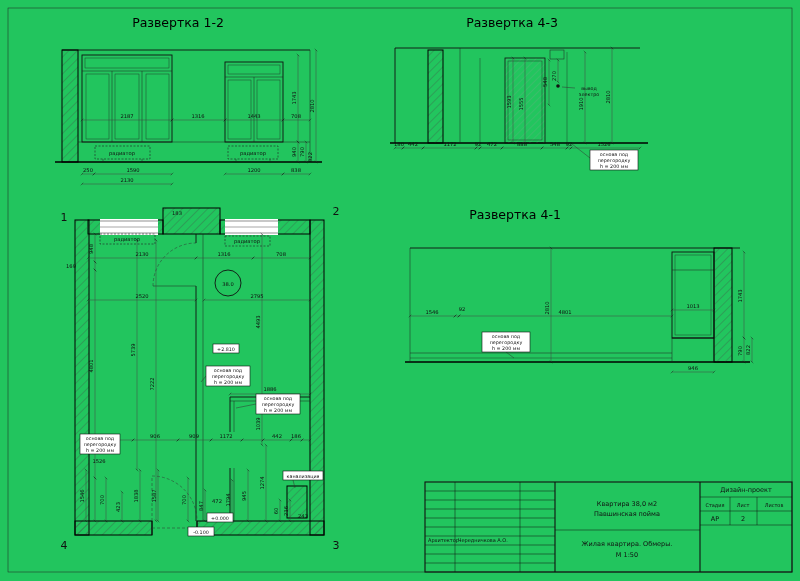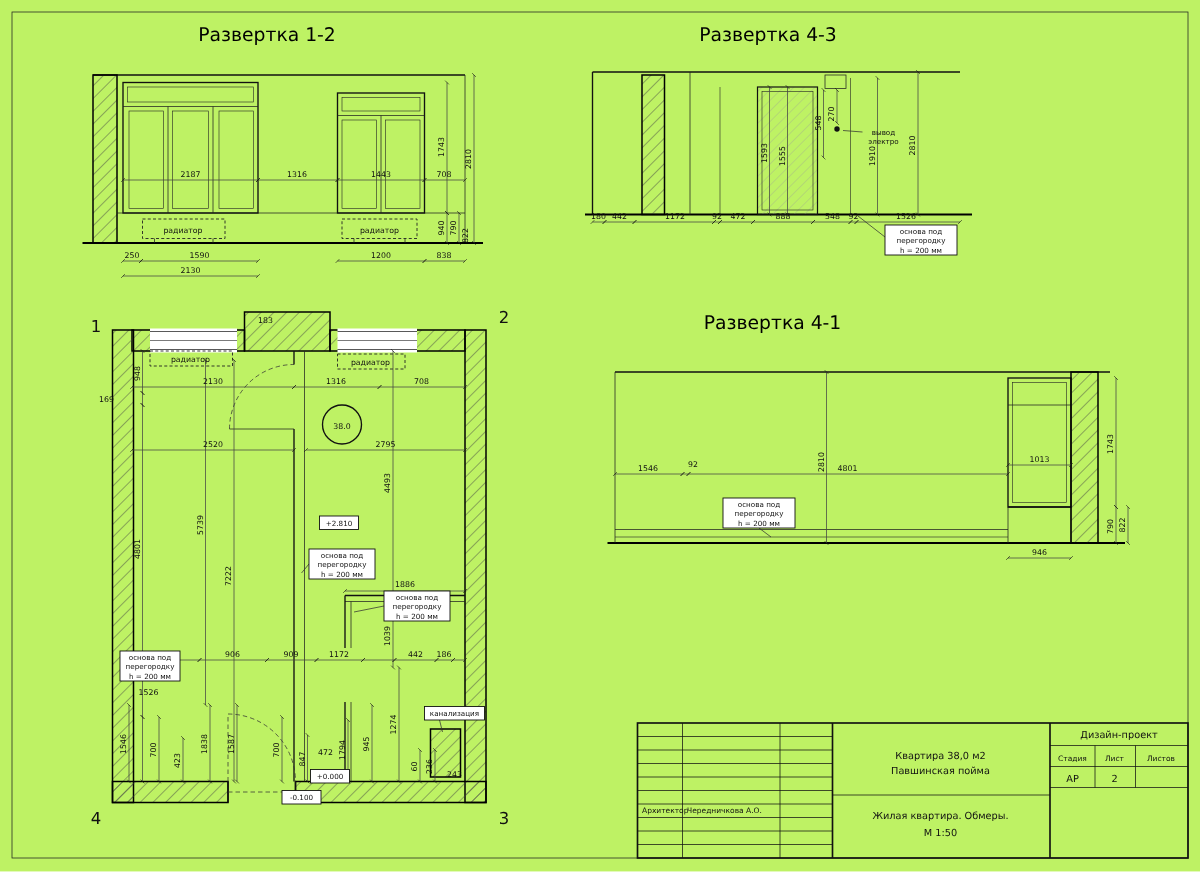--- a/index.html
+++ b/index.html
@@ -1,16 +1,16 @@
 <!DOCTYPE html>
 <html><head>
 <meta charset="utf-8">
 <style>
   html,body{margin:0;padding:0;background:#fff;}
-  .sheet{position:relative;width:800px;height:581px;background:#bef264;font-family:"DejaVu Sans",sans-serif;overflow:hidden;}
+  .sheet{position:relative;width:800px;height:581px;background:#22c55e;font-family:"DejaVu Sans",sans-serif;overflow:hidden;}
   svg{display:block;}
   .dim{font-family:"DejaVu Sans",sans-serif;font-size:5.2px;fill:#111;text-anchor:middle;}
   .marker{font-family:"DejaVu Sans",sans-serif;font-size:11px;fill:#111;text-anchor:middle;}
   .note{font-family:"DejaVu Sans",sans-serif;font-size:4.8px;fill:#111;text-anchor:middle;}
   .notebox{fill:#fff;stroke:#111;stroke-width:0.6;}
   .leader{stroke:#333;stroke-width:0.5;fill:none;}
   .view-title{font-family:"DejaVu Sans",sans-serif;font-size:12.5px;fill:#000;text-anchor:middle;}
   .dimline{stroke:#444;stroke-width:0.5;fill:none;marker-start:url(#tick);marker-end:url(#tick);}
   .thin{stroke:#222;stroke-width:0.5;fill:none;}
   .vthin{stroke:#222;stroke-width:0.4;fill:none;}

